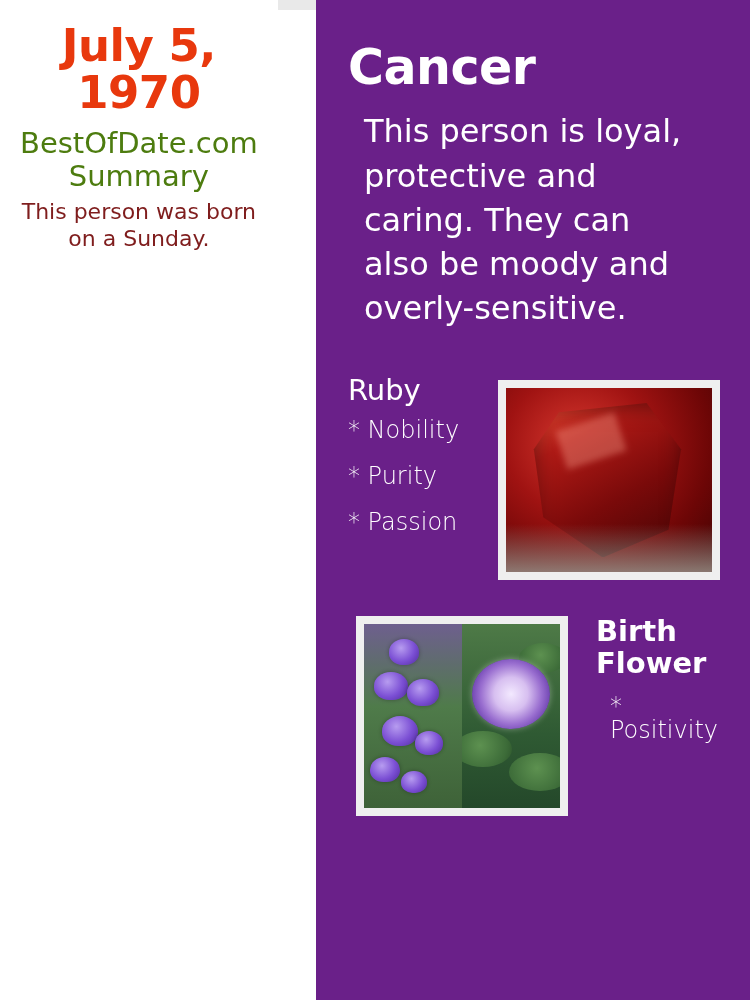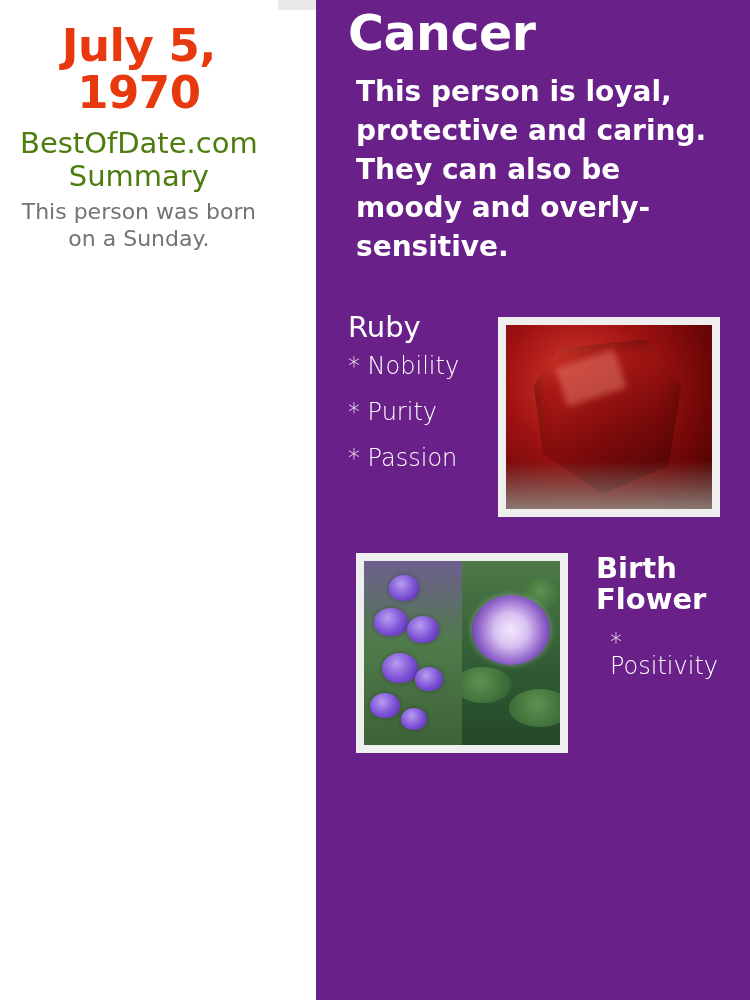--- a/index.html
+++ b/index.html
@@ -35,55 +35,55 @@
     letter-spacing: -0.5px;
     margin: 0 0 10px 0;
   }
   .header-summary {
     color: #4d7c0f;
     font-size: 29px;
     line-height: 1.15;
     margin: 0 0 6px 0;
   }
   .header-born {
-    color: #737373;
+    color: #7f1d1d;
     font-size: 22px;
     line-height: 1.2;
     margin: 0;
   }
 
   .divider {
     height: 10px;
     background: #e9e9e9;
     width: 100%;
   }
 
   
   .body {
     flex: 1;
     background: #6a2089;
     color: #ffffff;
-    padding: 8px 32px 20px 32px;
+    padding: 42px 32px 20px 32px;
     box-sizing: border-box;
     position: relative;
   }
 
   .sign-name {
     font-size: 49px;
     font-weight: bold;
     line-height: 1.05;
     margin: 0 0 14px 0;
     letter-spacing: -0.5px;
   }
   .sign-desc {
-    font-size: 28px;
+    font-size: 32px;
     line-height: 1.38;
-    margin: 8px;
+    margin: 16px;
     max-width: 620px;
-    font-weight: 700;
+    font-weight: 400;
   }
 
   
   .stone-block {
     margin-top: 44px;
     position: relative;
     min-height: 220px;
   }
   .stone-title {
     font-size: 40px;

